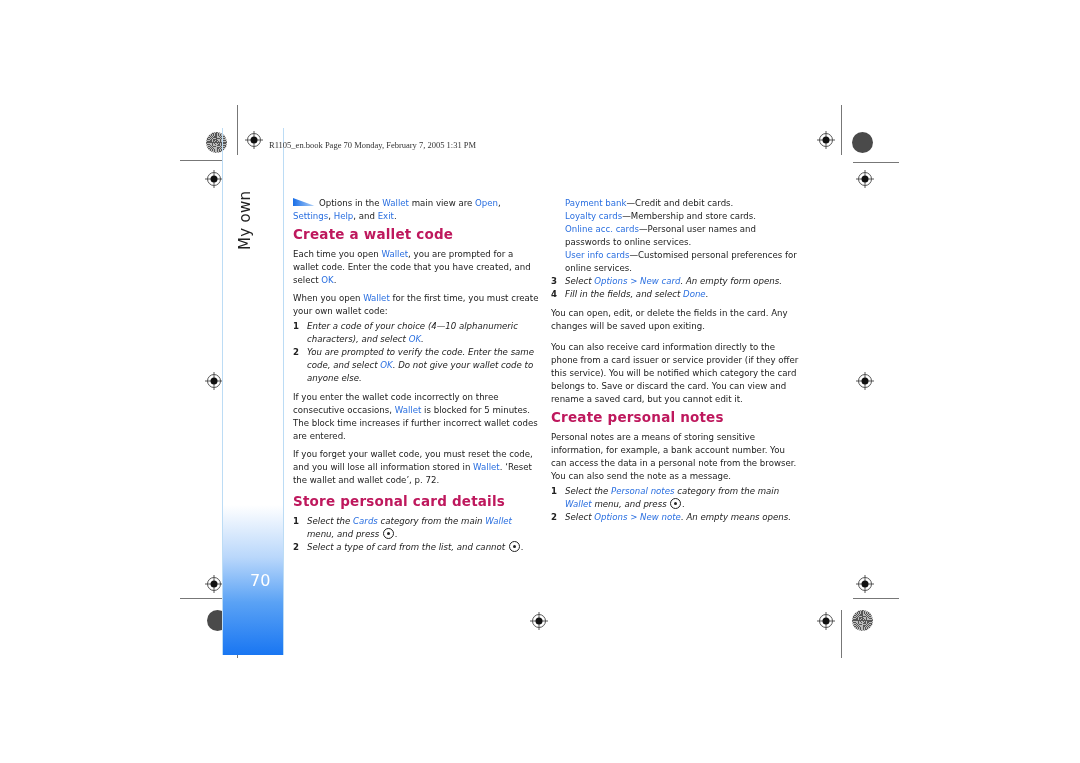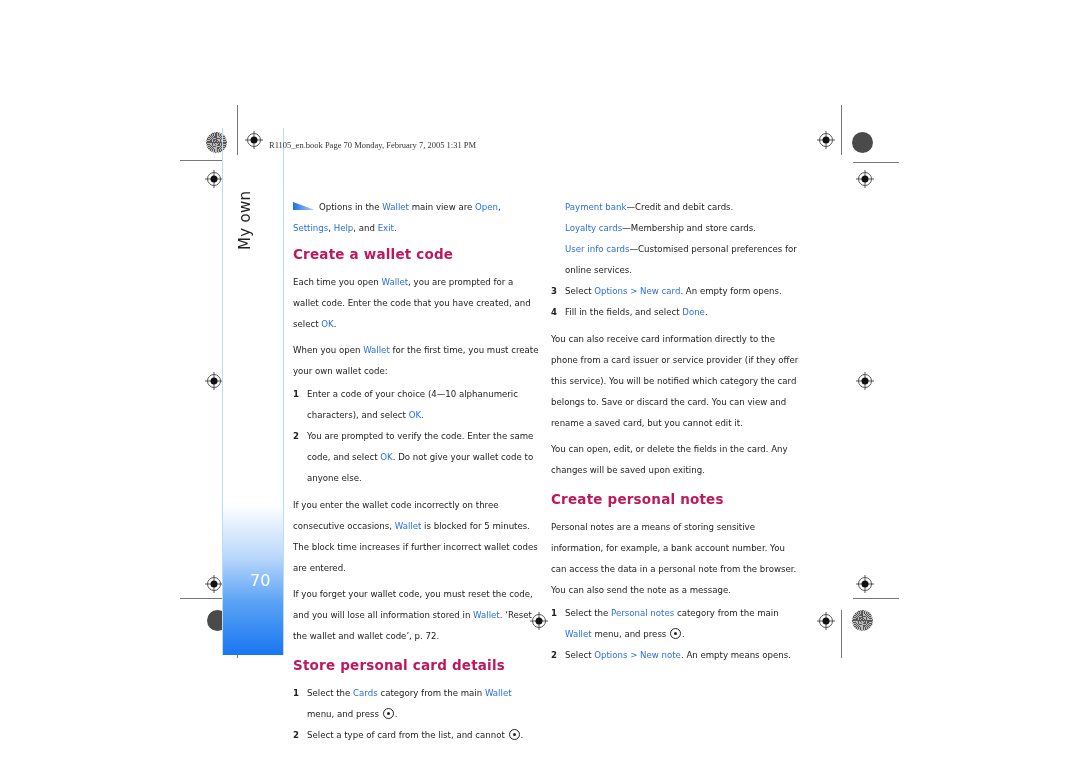--- a/index.html
+++ b/index.html
@@ -3,27 +3,27 @@
 <meta charset="utf-8">
 <style>
   html,body{margin:0;padding:0;background:#fff;}
   body{width:1080px;height:763px;position:relative;overflow:hidden;font-family:"DejaVu Sans",sans-serif;color:#1a1a1a;}
   
   .sidebar-outline{position:absolute;left:222px;top:128px;width:62px;height:527px;border-left:1px solid #bcdcf5;border-right:1px solid #bcdcf5;box-sizing:border-box;}
   .sidebar-grad{position:absolute;left:222px;top:505px;width:62px;height:150px;background:linear-gradient(to bottom,#ffffff 0%,#b9d7fb 35%,#5aa2f5 65%,#1976f2 100%);}
   .side-title{position:absolute;left:236px;top:250px;transform:rotate(-90deg);transform-origin:left top;font-size:15px;color:#222;letter-spacing:0.3px;white-space:nowrap;}
   .page-num{position:absolute;left:250px;top:571px;font-size:16px;color:#fff;}
   .header-line{position:absolute;left:269px;top:140px;font-family:"Liberation Serif",serif;font-size:8.5px;color:#333;white-space:nowrap;}
-  .col{position:absolute;font-size:8.6px;line-height:21px;color:#222;}
+  .col{position:absolute;font-size:8.6px;line-height:13px;color:#222;}
   .col p{margin:0 0 5px 0;}
   .hl{color:#2a6fe0;}
   h2{margin:4px 0 7px 0;font-size:13.5px;font-weight:bold;color:#be185d;letter-spacing:0.2px;font-weight:600;}
   .step{display:flex;margin:0;}
   .step .n{width:14px;flex:none;font-weight:bold;}
-  .step .t{flex:1;}
+  .step .t{flex:1;font-style:italic;}
   .sub{padding-left:14px;}
   .press{display:inline-block;width:9px;height:9px;border:1px solid #222;border-radius:50%;position:relative;vertical-align:-2px;margin:0 1px;}
   .press::after{content:"";position:absolute;left:3px;top:3px;width:3px;height:3px;border-radius:50%;background:#222;}
   .tip-icon{display:inline-block;width:22px;height:8px;background:linear-gradient(to right,#1a6fe8,#a8ccf7 90%,#fff);clip-path:polygon(0 0,100% 100%,0 100%);margin-right:4px;vertical-align:0;}
   .reg{position:absolute;width:18px;height:18px;}
   .dot-lg{position:absolute;width:21px;height:21px;border-radius:50%;background:#4a4a4a;}
   .dot-sun{position:absolute;width:21px;height:21px;border-radius:50%;background:repeating-conic-gradient(#555 0 6deg,#bbb 6deg 12deg);}
   .ln{position:absolute;background:#777;}
 </style>
 </head>
@@ -148,32 +148,33 @@
   <div class="step">
       <span class="n">2</span>
       <span class="t"><span>Select a type of card from the list, and cannot </span><span class="press"></span><span>.</span></span>
     </div>
 </div>
 
 <div class="col" style="left:551px;top:197px;width:250px;">
   <div class="sub">
     <div><span class="hl">Payment bank</span><span>—Credit and debit cards.</span></div>
     <div><span class="hl">Loyalty cards</span><span>—Membership and store cards.</span></div>
+    <div><span class="hl">Online acc. cards</span><span>—Personal user names and passwords to online services.</span></div>
     <div><span class="hl">User info cards</span><span>—Customised personal preferences for online services.</span></div>
   </div>
   <div class="step">
       <span class="n">3</span>
       <span class="t"><span>Select </span><span class="hl">Options &gt; New card</span><span>. An empty form opens.</span></span>
     </div>
   <div class="step" style="margin-bottom:6px;">
       <span class="n">4</span>
       <span class="t"><span>Fill in the fields, and select </span><span class="hl">Done</span><span>.</span></span>
     </div>
+  <p style="margin-bottom:8px;">You can open, edit, or delete the fields in the card. Any changes will be saved upon exiting.</p>
   <p>You can also receive card information directly to the phone from a card issuer or service provider (if they offer this service). You will be notified which category the card belongs to. Save or discard the card. You can view and rename a saved card, but you cannot edit it.</p>
-  <p style="margin-bottom:8px;">You can open, edit, or delete the fields in the card. Any changes will be saved upon exiting.</p>
   <h2>Create personal notes</h2>
   <p style="margin-bottom:2px;">Personal notes are a means of storing sensitive information, for example, a bank account number. You can access the data in a personal note from the browser. You can also send the note as a message.</p>
   <div class="step">
       <span class="n">1</span>
       <span class="t"><span>Select the </span><span class="hl">Personal notes</span><span> category from the main </span><span class="hl">Wallet</span><span> menu, and press </span><span class="press"></span><span>.</span></span>
     </div>
   <div class="step">
       <span class="n">2</span>
       <span class="t"><span>Select </span><span class="hl">Options &gt; New note</span><span>. An empty means opens.</span></span>
     </div>

